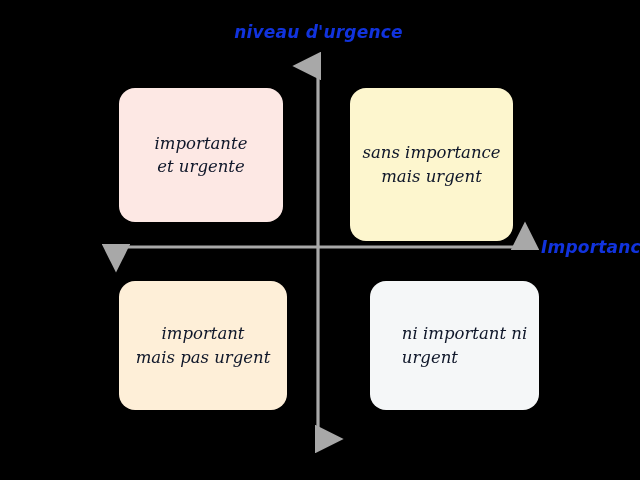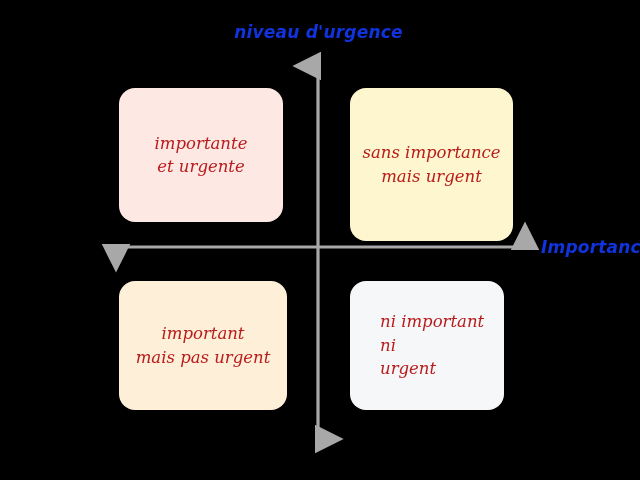--- a/index.html
+++ b/index.html
@@ -57,21 +57,21 @@
     display: flex;
     align-items: center;
     justify-content: center;
     box-sizing: border-box;
   }
   .quad-text {
     font-family: "DejaVu Serif", serif;
     font-style: italic;
     font-size: 16.5px;
     line-height: 1.42;
-    color: #b91c1c;
+    color: #0f172a;
     text-align: center;
     padding: 0 10px;
     white-space: pre-line;
   }
 
   #quad-tl {
     left: 119px;  top: 88px;
     width: 164px; height: 134px;
     background: #FDE8E4;
   }
@@ -79,22 +79,22 @@
     left: 350px;  top: 88px;
     width: 163px; height: 153px;
     background: #FDF6CE;
   }
   #quad-bl {
     left: 119px;  top: 281px;
     width: 168px; height: 129px;
     background: #FEEFD8;
   }
   #quad-br {
-    left: 350px;  top: 281px;
-    width: 154px; height: 129px;
+    left: 370px;  top: 281px;
+    width: 169px; height: 129px;
     background: #F5F7F8;
     padding-left: 16px;
   }
   #quad-br .quad-text {
     text-align: left;
     padding-left: 14px;
   }
 </style>
 </head>
 <body>

